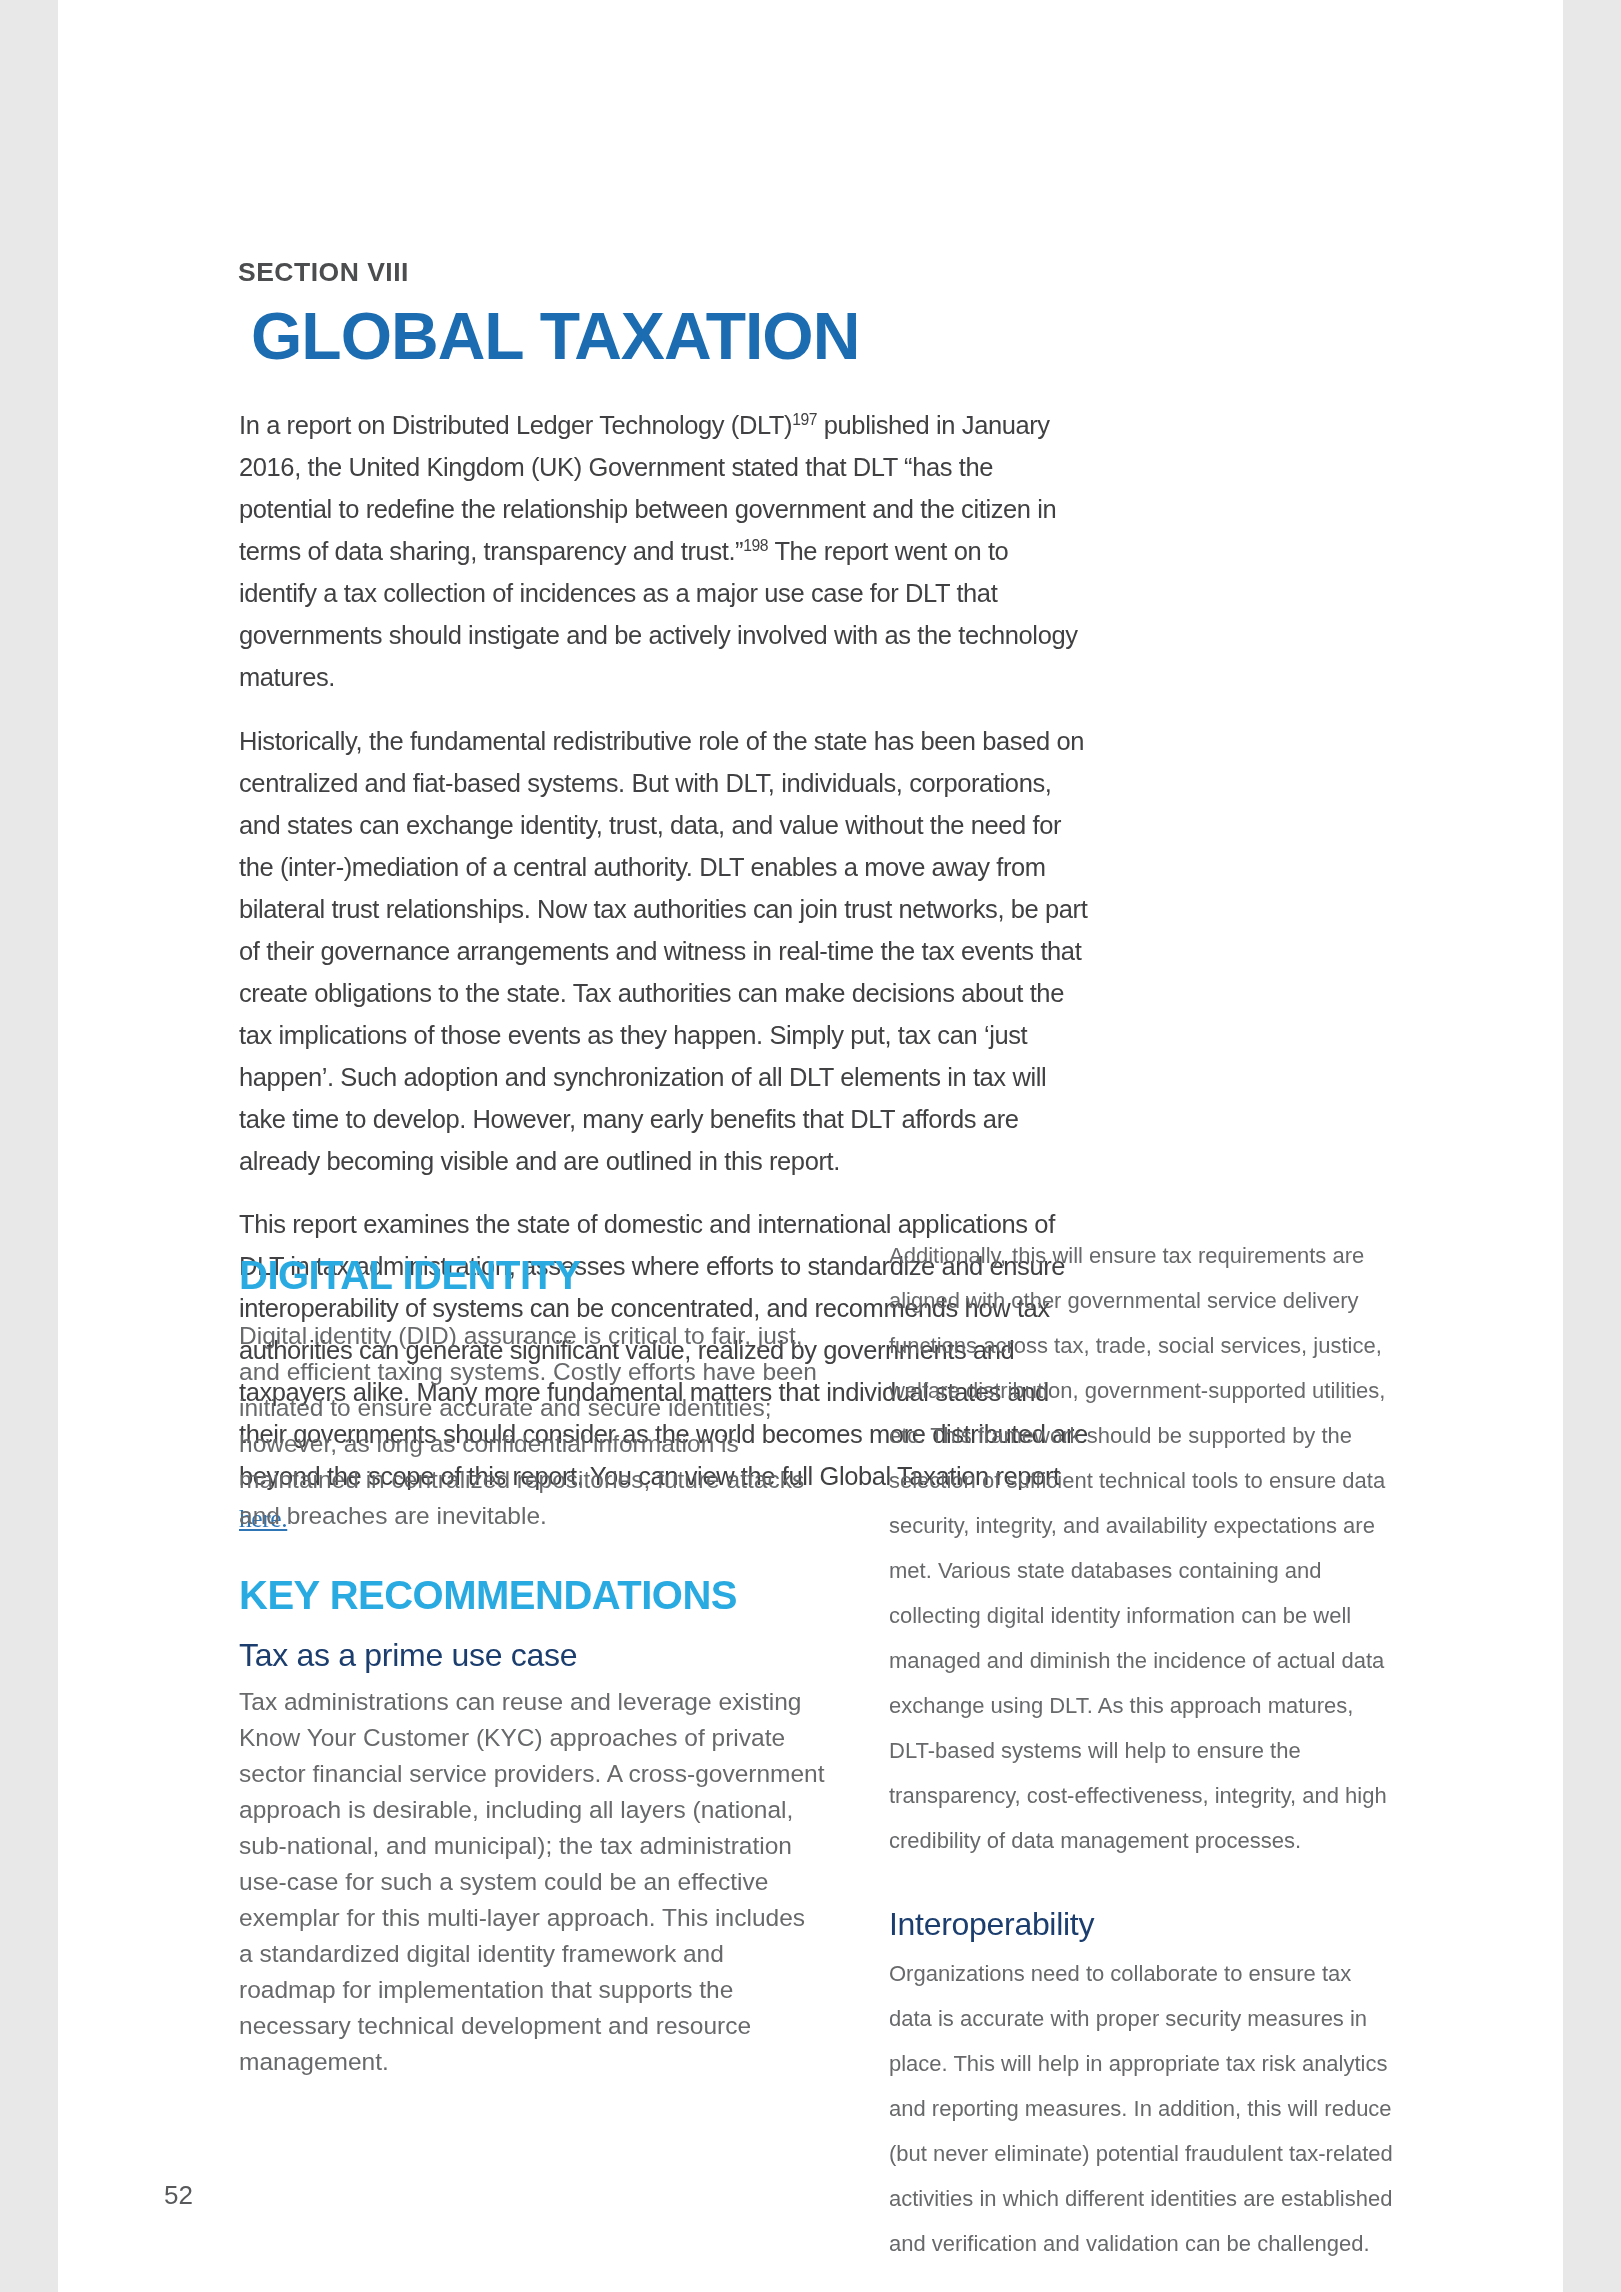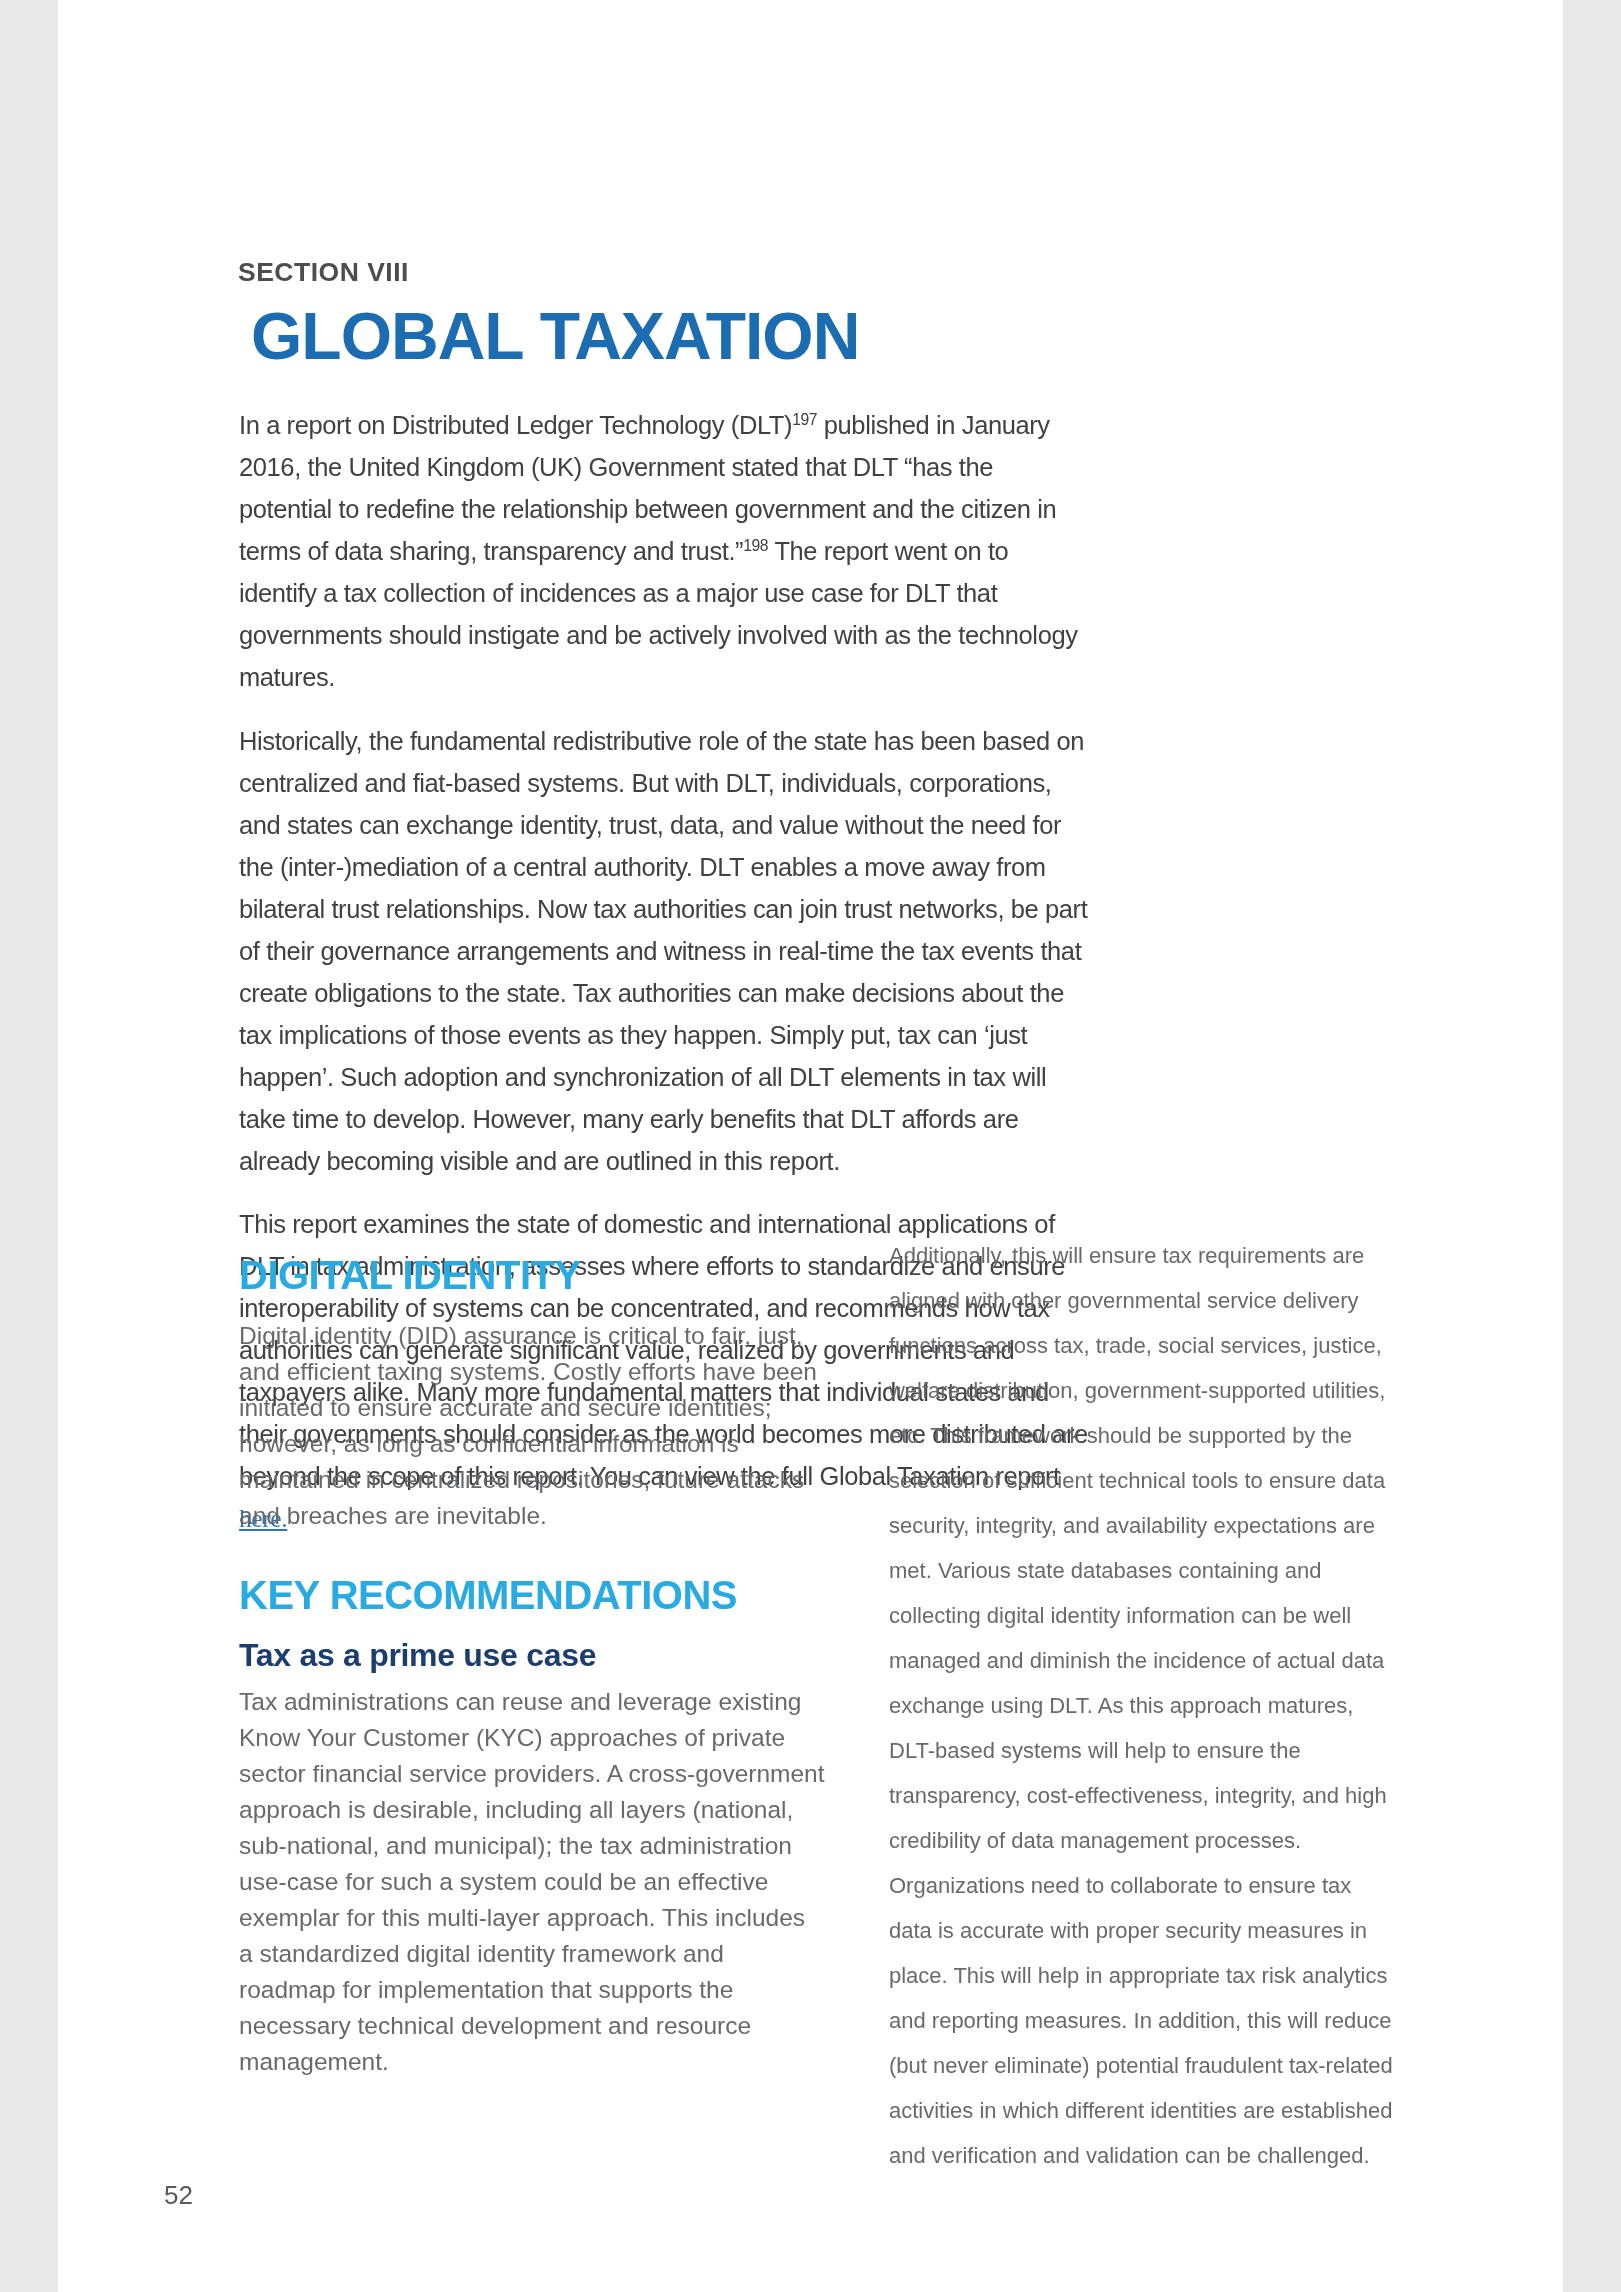--- a/index.html
+++ b/index.html
@@ -90,21 +90,21 @@
     letter-spacing: -0.5px;
     color: #29abe2;
   }
   .h-cyan.second {
     margin-top: 39px;
     margin-bottom: 19.6px;
   }
   .h-navy {
     margin: 0 0 9.8px 0;
     font-size: 32px;
-    font-weight: bold;
+    font-weight: normal;
     letter-spacing: -0.3px;
     color: #1c3e6e;
   }
   .h-navy.interop {
     margin-top: 43px;
     margin-bottom: 7.8px;
   }
   .page-number {
     position: absolute;
     left: 106px;
@@ -138,20 +138,21 @@
     <h2 class="h-cyan second">KEY RECOMMENDATIONS</h2>
 
     <h3 class="h-navy">Tax as a prime use case</h3>
 
     <p>Tax administrations can reuse and leverage existing Know Your Customer (KYC) approaches of private sector financial service providers. A cross-government approach is desirable, including all layers (national, sub-national, and municipal); the tax administration use-case for such a system could be an effective exemplar for this multi-layer approach. This includes a standardized digital identity framework and roadmap for implementation that supports the necessary technical development and resource management.</p>
   </div>
 
   <div class="column column-right">
     <p>Additionally, this will ensure tax requirements are aligned with other governmental service delivery functions across tax, trade, social services, justice, welfare distribution, government-supported utilities, etc. This framework should be supported by the selection of sufficient technical tools to ensure data security, integrity, and availability expectations are met. Various state databases containing and collecting digital identity information can be well managed and diminish the incidence of actual data exchange using DLT. As this approach matures, DLT-based systems will help to ensure the transparency, cost-effectiveness, integrity, and high credibility of data management processes.</p>
 
+    <h3 class="h-navy interop">Interoperability</h3>
 
     <p>Organizations need to collaborate to ensure tax data is accurate with proper security measures in place. This will help in appropriate tax risk analytics and reporting measures. In addition, this will reduce (but never eliminate) potential fraudulent tax-related activities in which different identities are established and verification and validation can be challenged.</p>
   </div>
 
   <div class="page-number">52</div>
 
 </div>
 
 
 </body></html>

